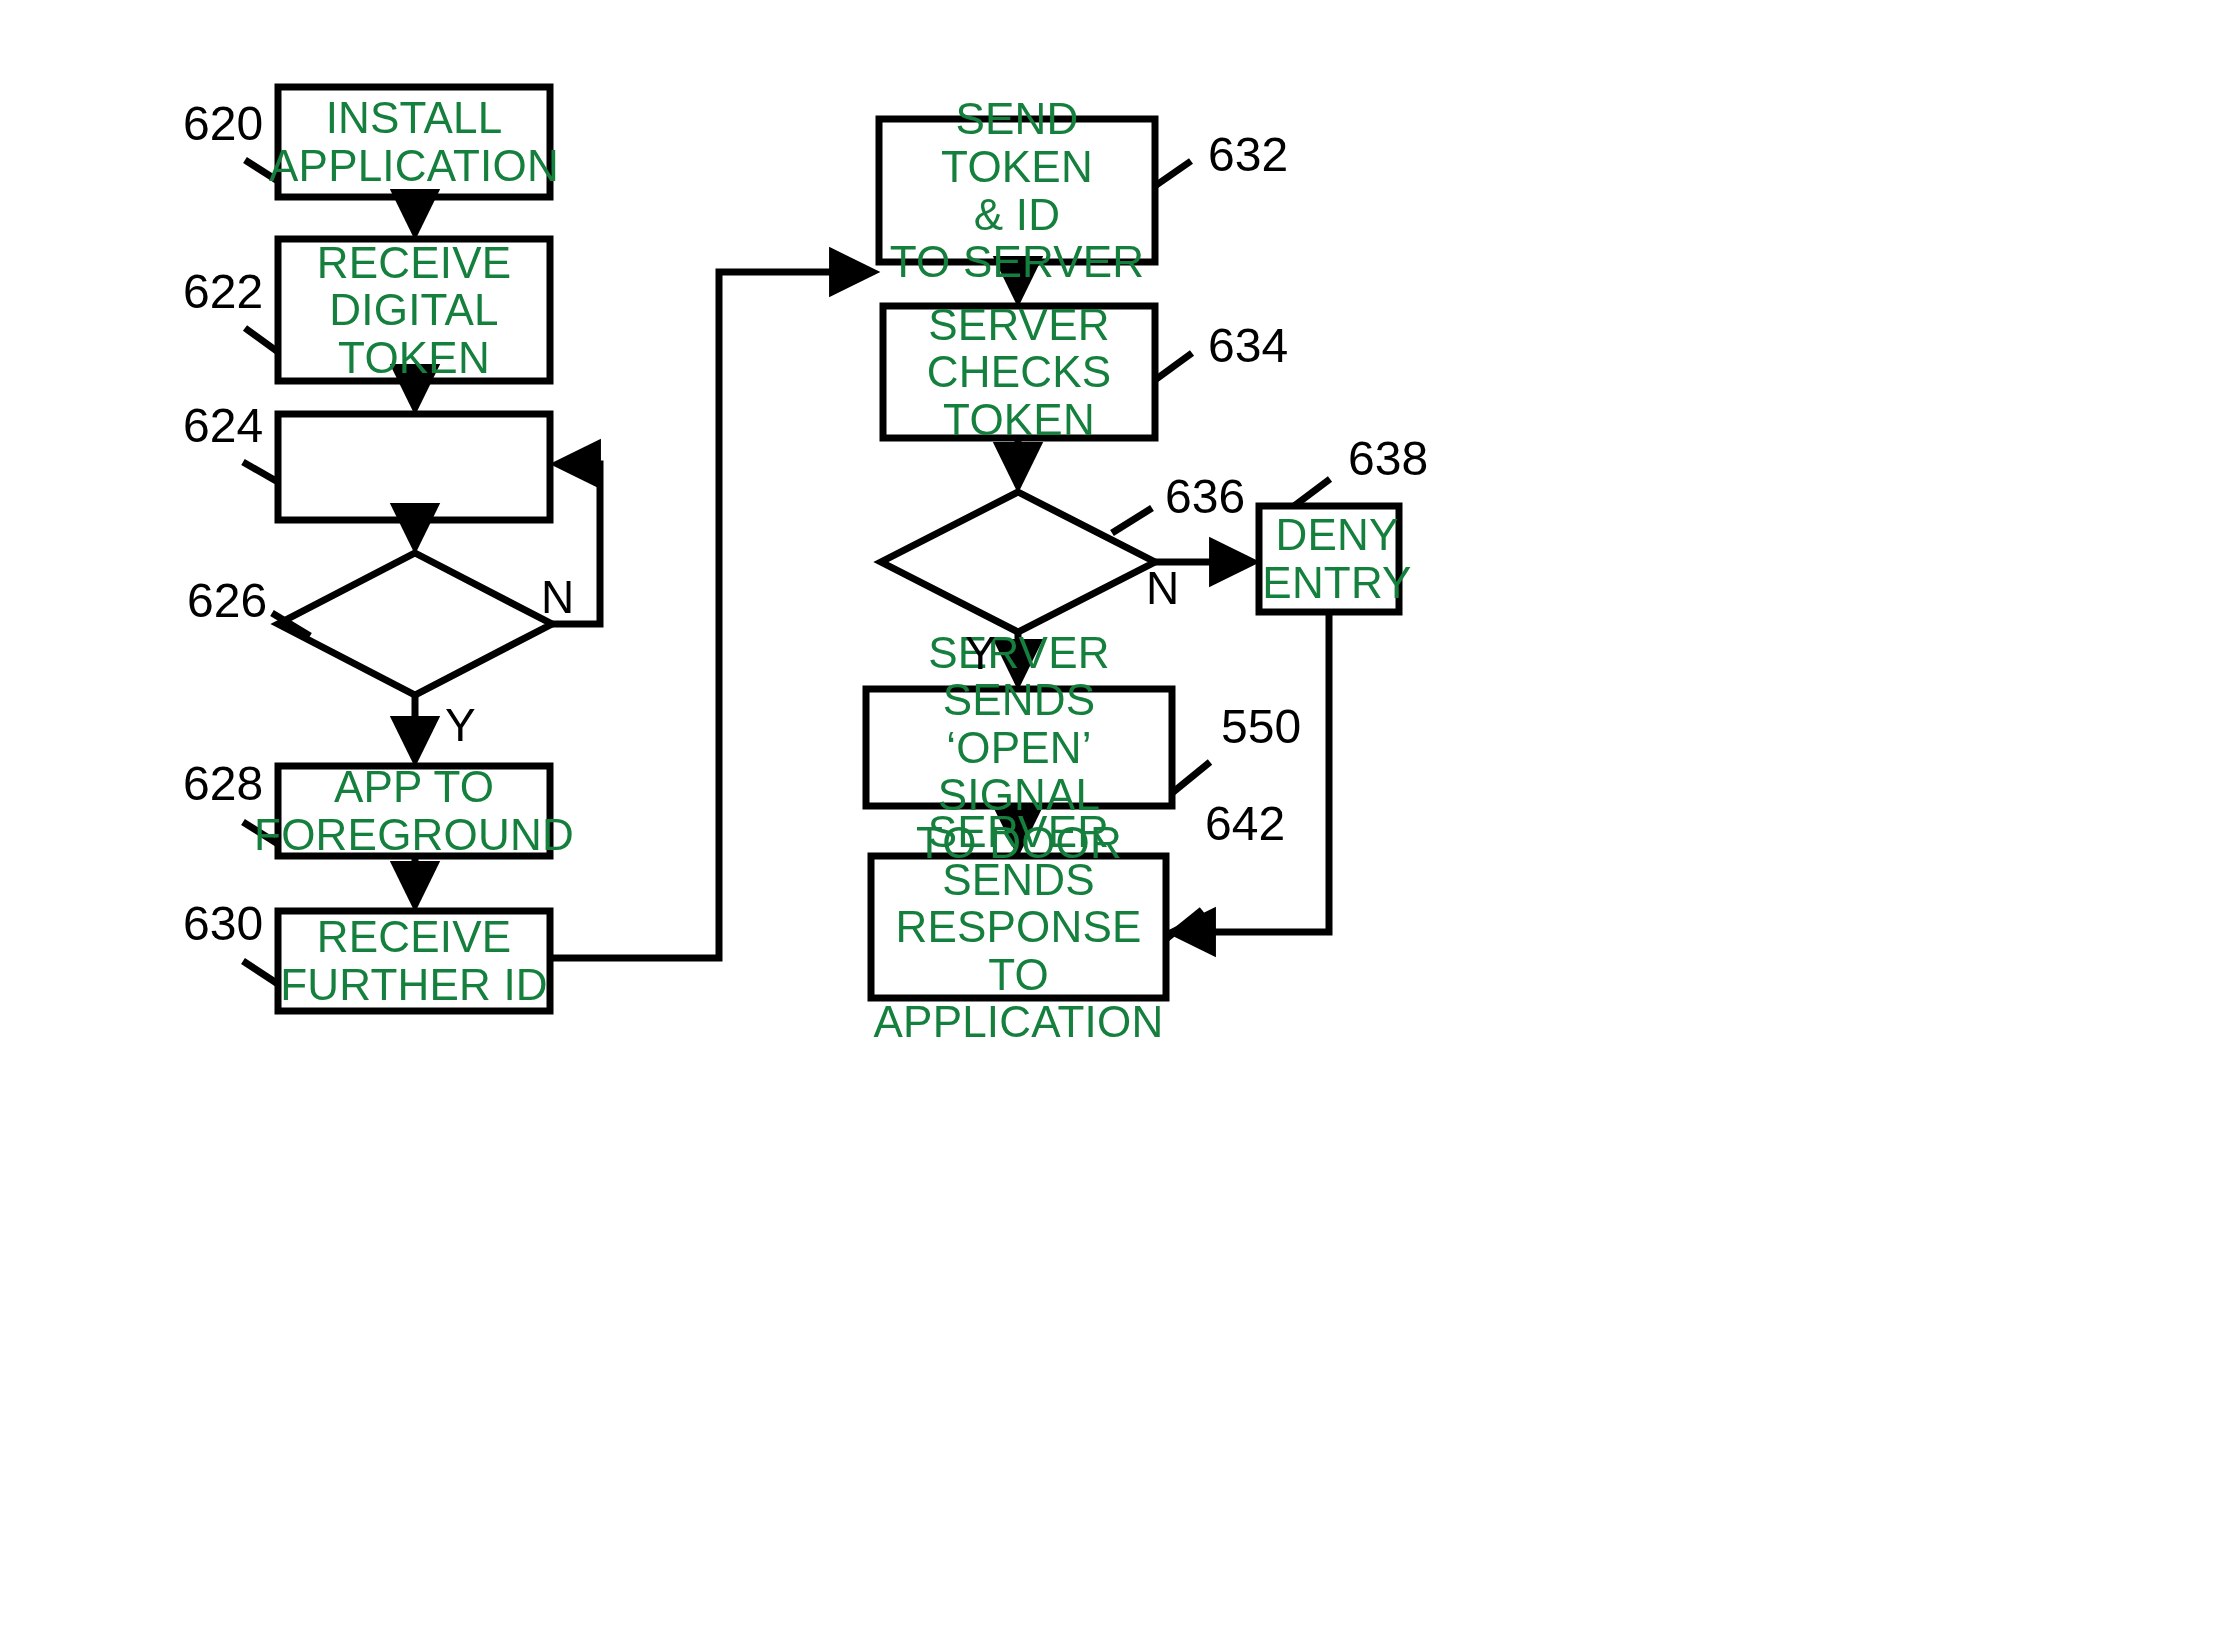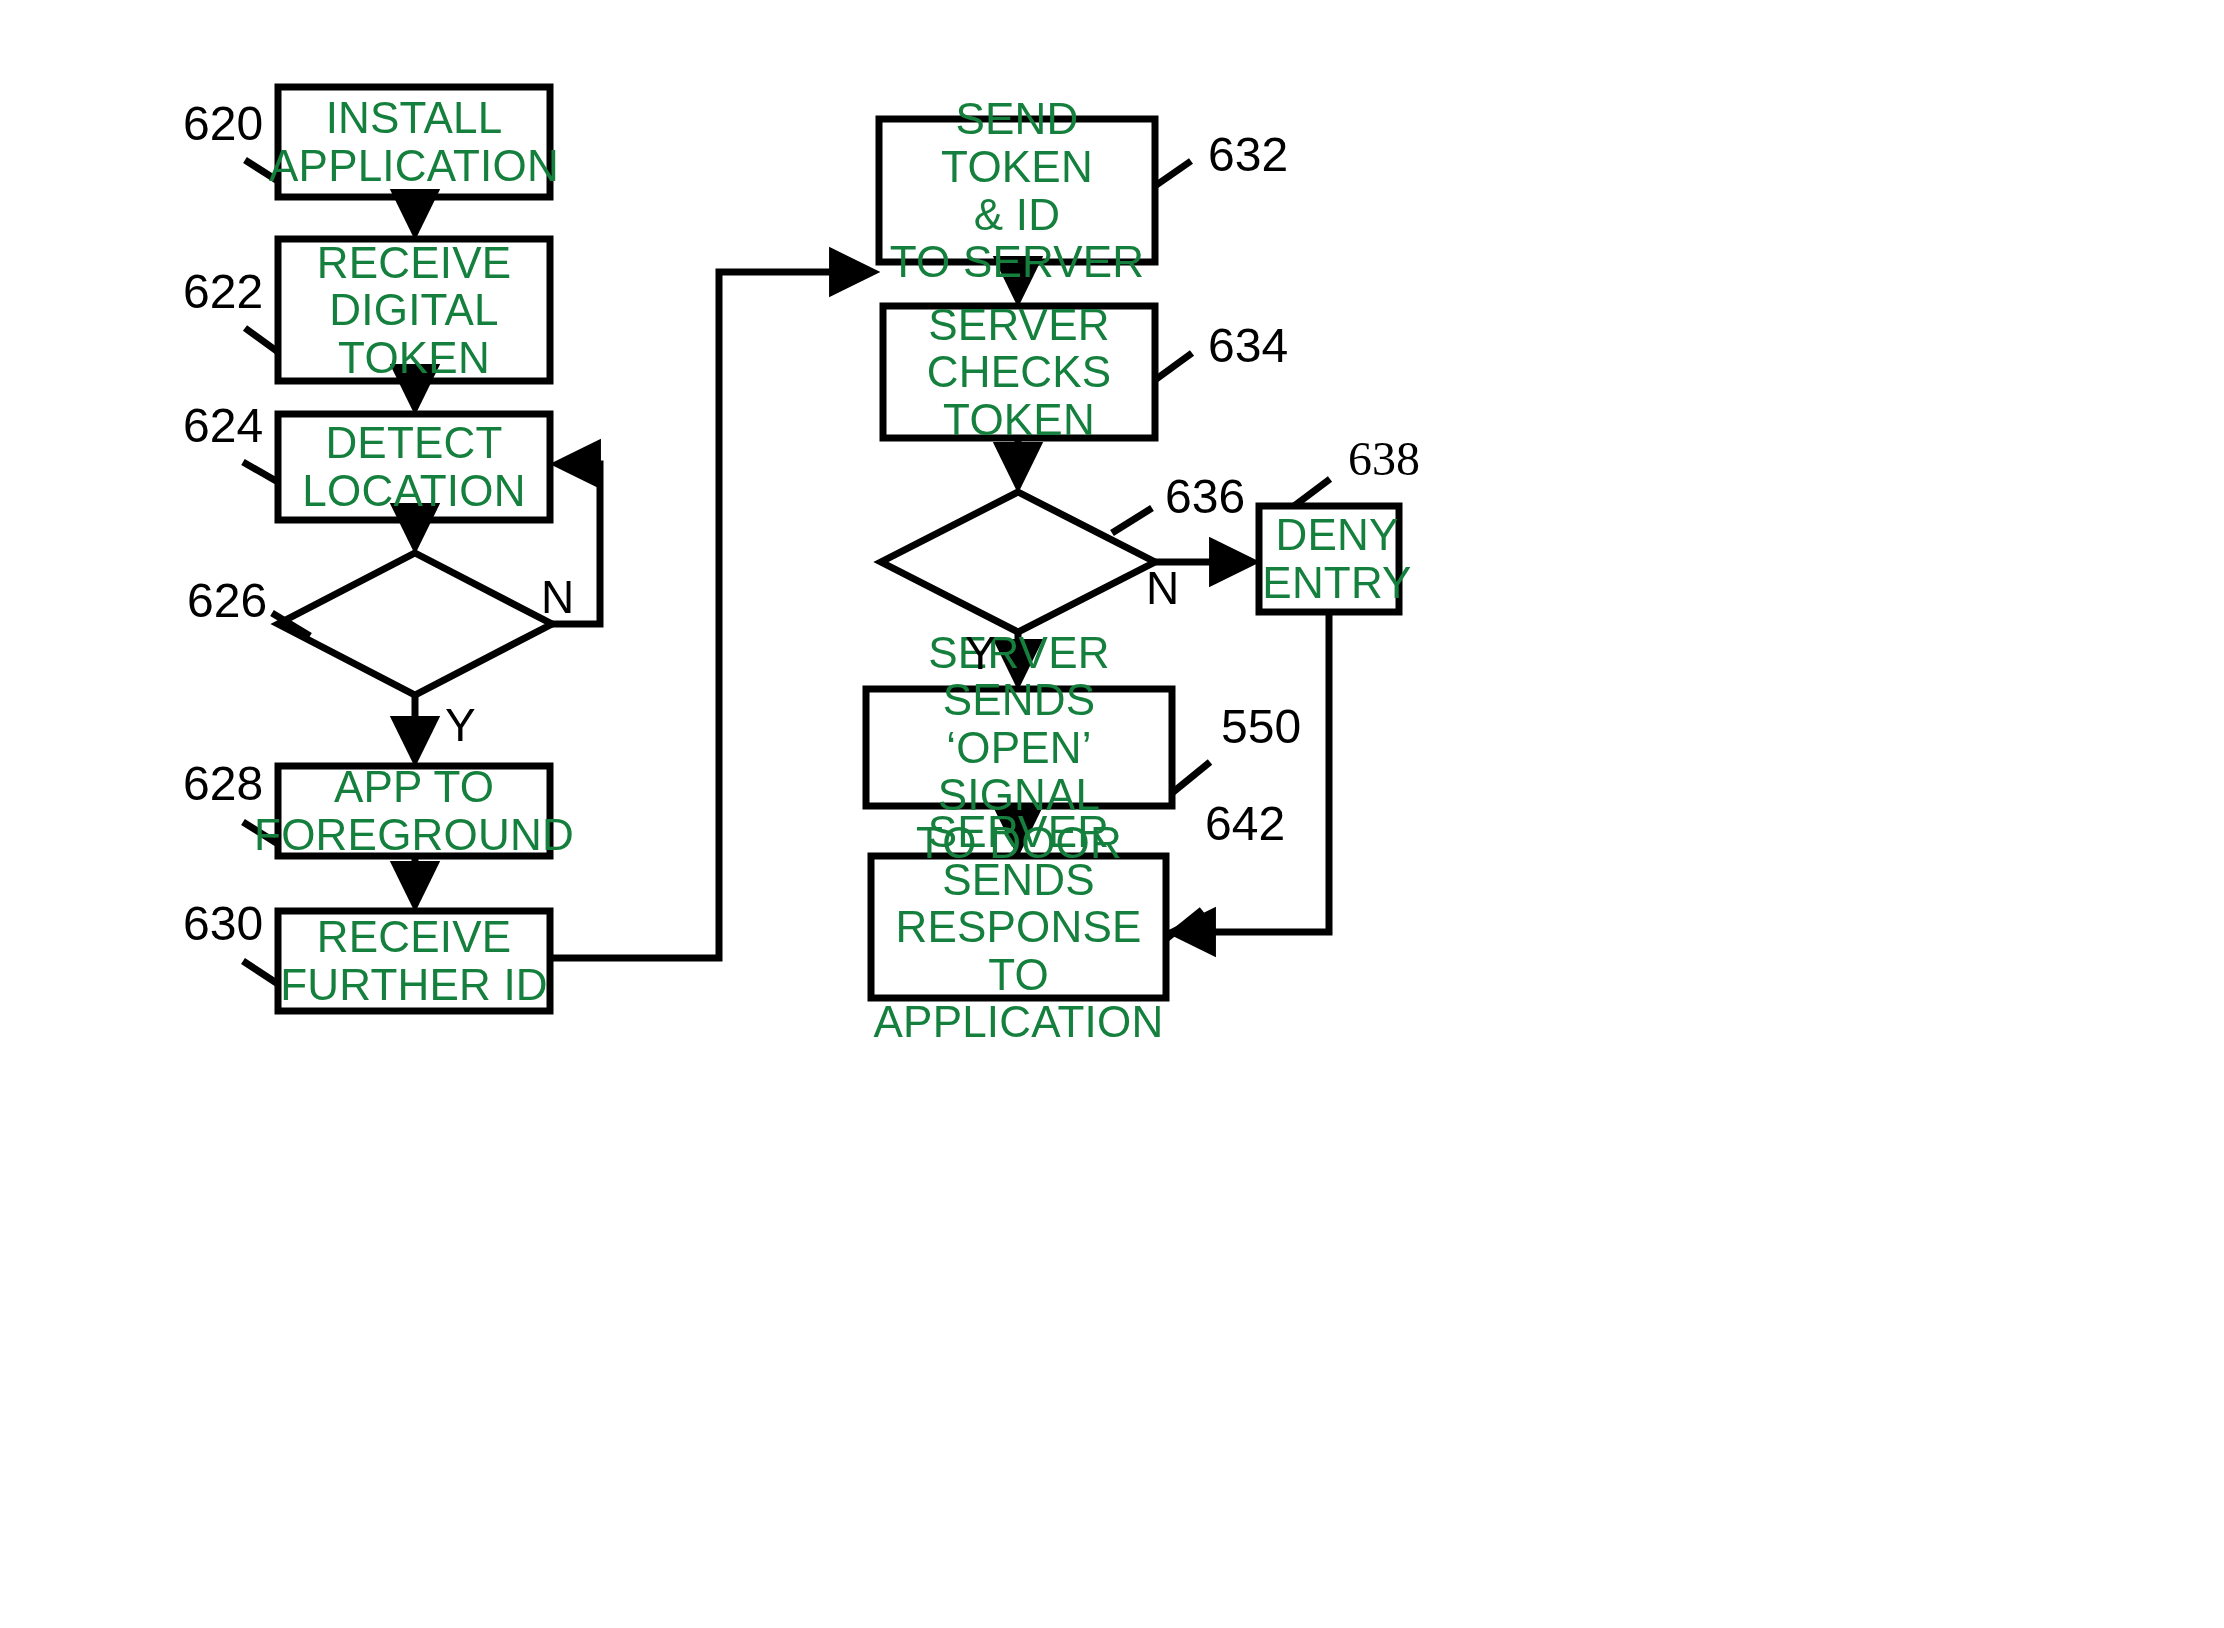--- a/index.html
+++ b/index.html
@@ -111,22 +111,20 @@
       <line x1="1172" y1="793" x2="1210" y2="762"></line>
       <line x1="1166" y1="939" x2="1202" y2="910"></line>
     </g>
   </svg>
 
   <div class="box-label" style="left:278px; top:87px; width:272px; height:110px;">INSTALL
 APPLICATION</div>
   <div class="box-label" style="left:278px; top:239px; width:272px; height:142px;">RECEIVE
 DIGITAL
 TOKEN</div>
-  <div class="box-label" style="left:278px; top:414px; width:272px; height:106px;">DETECT
-LOCATION</div>
   <div class="box-label" style="left:272px; top:766px; width:284px; height:90px;">APP TO
 FOREGROUND</div>
   <div class="box-label" style="left:278px; top:911px; width:272px; height:100px;">RECEIVE
 FURTHER ID</div>
 
   <div class="box-label" style="left:879px; top:119px; width:276px; height:143px;">SEND TOKEN
 &amp; ID
 TO SERVER</div>
   <div class="box-label" style="left:883px; top:306px; width:272px; height:132px;">SERVER
 CHECKS
@@ -142,21 +140,21 @@
 
   <div class="ref-num" style="left:183px; top:100px;">620</div>
   <div class="ref-num" style="left:183px; top:268px;">622</div>
   <div class="ref-num" style="left:183px; top:402px;">624</div>
   <div class="ref-num" style="left:187px; top:577px;">626</div>
   <div class="ref-num" style="left:183px; top:760px;">628</div>
   <div class="ref-num" style="left:183px; top:900px;">630</div>
   <div class="ref-num" style="left:1208px; top:131px;">632</div>
   <div class="ref-num" style="left:1208px; top:322px;">634</div>
   <div class="ref-num" style="left:1165px; top:473px;">636</div>
-  <div class="ref-num" style="left:1348px; top:435px;font-family:Liberation Serif, serif;">638</div>
+  <div class="ref-num" style="left:1348px; top:435px;">638</div>
   <div class="ref-num" style="left:1221px; top:703px;">550</div>
   <div class="ref-num" style="left:1205px; top:800px;">642</div>
 
   <div class="branch-label" style="left:541px; top:574px;">N</div>
   <div class="branch-label" style="left:445px; top:702px;">Y</div>
   <div class="branch-label" style="left:1146px; top:565px;">N</div>
   <div class="branch-label" style="left:965px; top:630px;">Y</div>
 
 </div>
 

